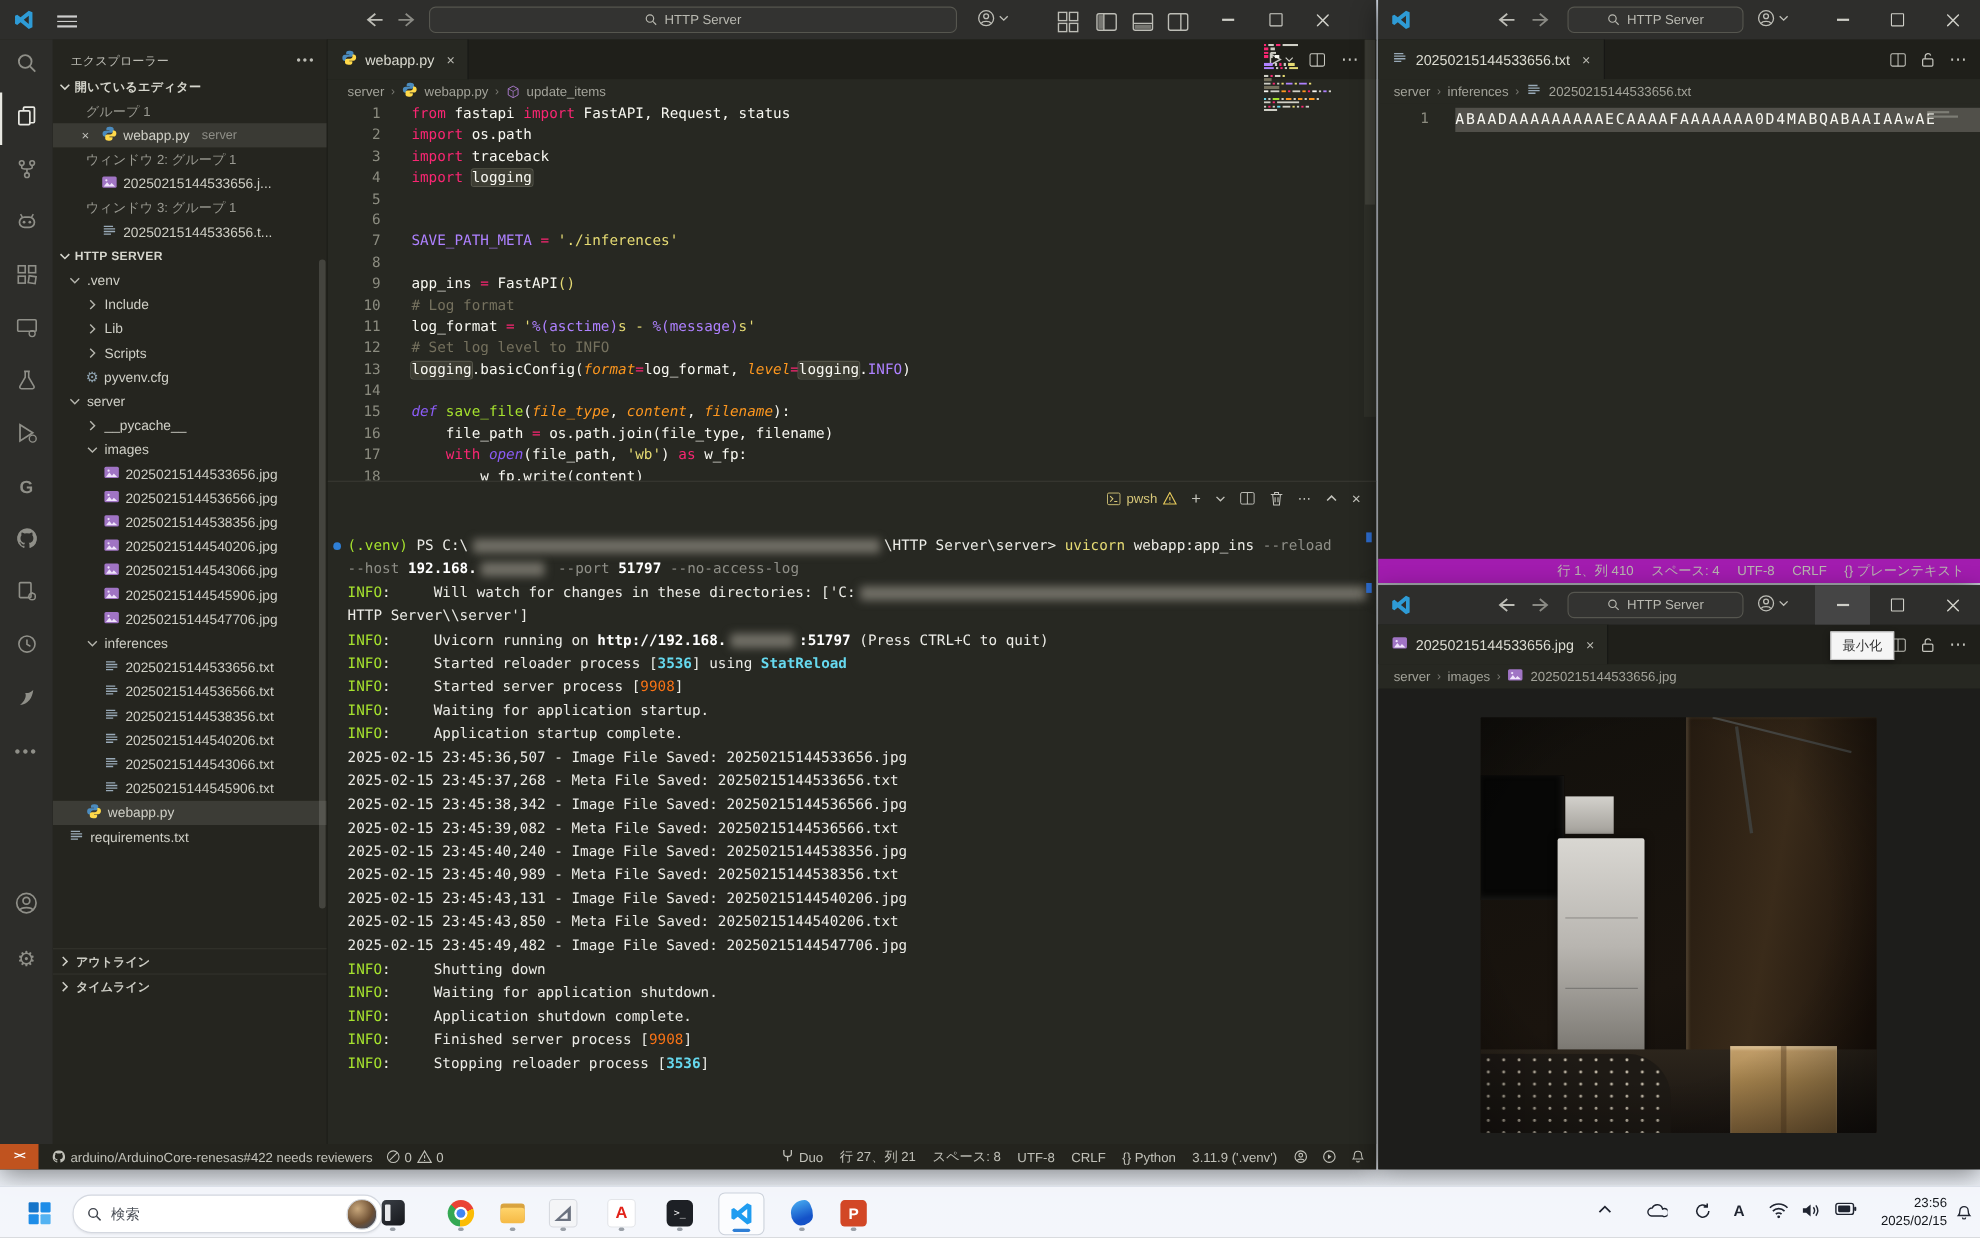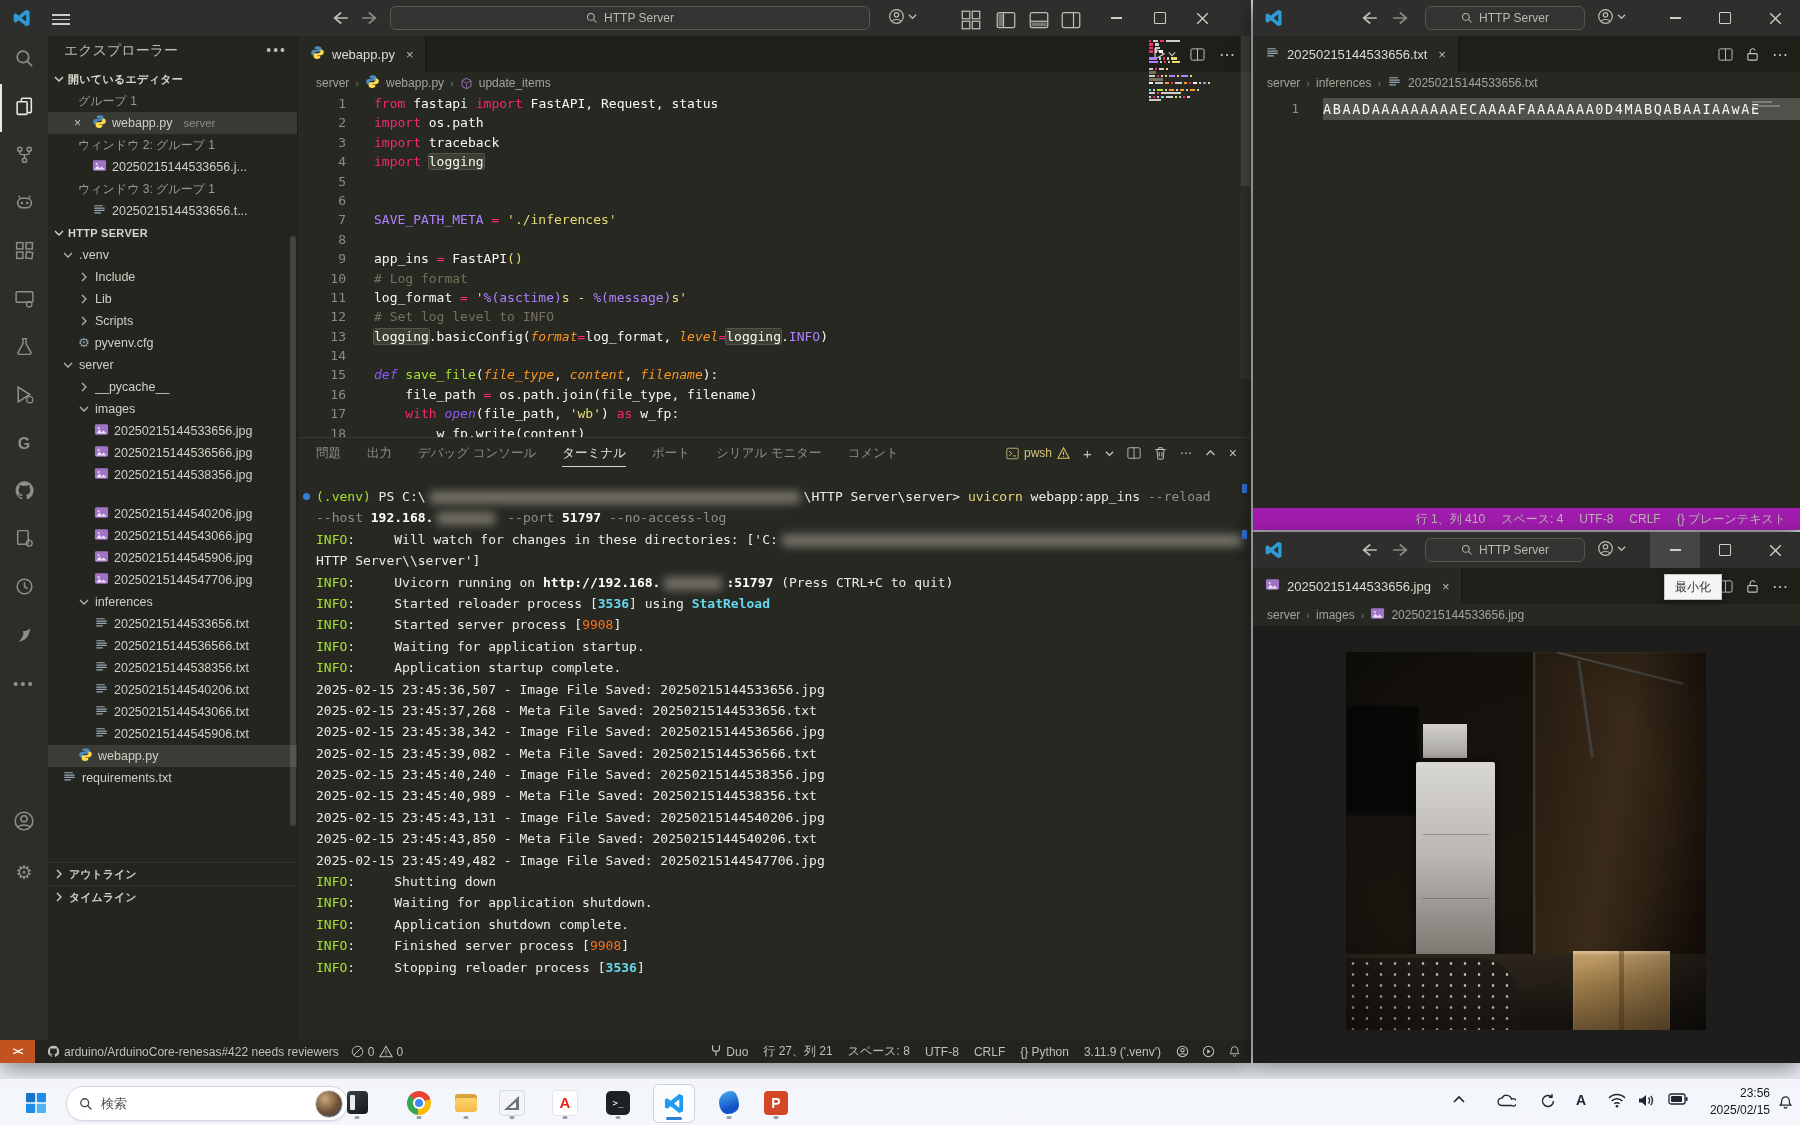--- a/index.html
+++ b/index.html
@@ -18,21 +18,21 @@
   .minbar{width:11px;height:1.4px;background:#cfcfc8}
   .maxsq{width:10px;height:10px;border:1.2px solid #cfcfc8;border-radius:1px}
   .profile{position:absolute;top:8px;display:flex;align-items:center;gap:3px;color:#bdbdb6}
   
   #lw{left:0;top:0;width:1251px;height:1063px}
   #activitybar{position:absolute;left:0;top:36px;width:48px;bottom:23px;background:#2d2d2a}
   .act-item{height:48px;display:flex;align-items:center;justify-content:center;color:#8f8f88}
   .act-item.active{color:#e8e8e2;box-shadow:inset 2px 0 0 #e8e8e2}
   .act-abs{position:absolute;left:0;width:48px}
   #sidebar{position:absolute;left:48px;top:36px;width:249px;bottom:23px;background:#25251f;border-right:1px solid #1c1c18;overflow:hidden}
-  .sb-header{height:26px;display:flex;padding:6px 10px 0 16px;color:#bcbcb4;font-size:14px}
+  .sb-header{height:26px;display:flex;align-items:center;padding:6px 10px 0 16px;color:#bcbcb4;font-size:11px}
   .sb-header .dots{margin-left:auto;letter-spacing:2px;color:#bcbcb4}
   .sec-head{height:22px;display:flex;align-items:center;gap:4px;padding-left:6px;color:#d6d6cd;font-size:11px;font-weight:700;letter-spacing:.3px}
   .oe-row,.trow{height:22px;display:flex;align-items:center;font-size:12.5px;color:#cfcfc6;white-space:nowrap;position:relative}
   .oe-row.group{color:#9a9a92;padding-left:30px;font-size:12px}
   .oe-row.file{padding-left:44px;gap:5px}
   .oe-row.active{background:#3a3a34}
   .oe-close{position:absolute;left:26px;color:#c5c5bf;font-size:12px}
   .suffix{color:#8f8f88;font-size:11.5px;margin-left:6px}
   .trow{gap:5px}
   .trow.selected{background:#3c3c36}
@@ -404,21 +404,21 @@
           <span>20250215144536566.jpg</span>
         </div>
         <div class="trow" style="padding-left: 46px;">
           <span><svg viewBox="0 0 16 16" width="15" height="15">
               <rect x="1" y="2.5" width="14" height="11" rx="1.5" fill="#a074c4"></rect>
               <circle cx="5" cy="6.3" r="1.1" fill="#efe3fb"></circle>
               <path d="M2.5 12.3l3.2-4.2 2.6 3.1 1.8-2.2 3.4 3.3z" fill="#efe3fb"></path>
             </svg></span>
           <span>20250215144538356.jpg</span>
         </div>
-        <div class="trow" style="padding-left: 46px; margin-top: 17px;">
+        <div class="trow" style="padding-left: 46px;">
           <span><svg viewBox="0 0 16 16" width="15" height="15">
               <rect x="1" y="2.5" width="14" height="11" rx="1.5" fill="#a074c4"></rect>
               <circle cx="5" cy="6.3" r="1.1" fill="#efe3fb"></circle>
               <path d="M2.5 12.3l3.2-4.2 2.6 3.1 1.8-2.2 3.4 3.3z" fill="#efe3fb"></path>
             </svg></span>
           <span>20250215144540206.jpg</span>
         </div>
         <div class="trow" style="padding-left: 46px;">
           <span><svg viewBox="0 0 16 16" width="15" height="15">
               <rect x="1" y="2.5" width="14" height="11" rx="1.5" fill="#a074c4"></rect>
@@ -595,29 +595,20 @@
         <div class="mmrow"><span style="width: 2px; background: rgb(102, 217, 239);"></span><span style="width: 2px; background: rgb(207, 207, 198);"></span><span style="width: 5.58px; background: rgb(166, 226, 46);"></span><span style="width: 2px; background: rgb(207, 207, 198);"></span><span style="width: 5.58px; background: rgb(253, 151, 31);"></span><span style="width: 2px; background: rgb(207, 207, 198);"></span><span style="width: 4.34px; background: rgb(253, 151, 31);"></span><span style="width: 2px; background: rgb(207, 207, 198);"></span><span style="width: 4.96px; background: rgb(253, 151, 31);"></span><span style="width: 2px; background: rgb(207, 207, 198);"></span></div>
         <div class="mmrow"><span style="width: 5.58px; background: rgb(207, 207, 198);"></span><span style="width: 2px; background: rgb(249, 38, 114);"></span><span style="width: 20.46px; background: rgb(207, 207, 198);"></span></div>
         <div class="mmrow"><span style="width: 2px; background: rgb(207, 207, 198);"></span><span style="width: 2.48px; background: rgb(249, 38, 114);"></span><span style="width: 2px; background: rgb(207, 207, 198);"></span><span style="width: 2.48px; background: rgb(102, 217, 239);"></span><span style="width: 6.82px; background: rgb(207, 207, 198);"></span><span style="width: 2.48px; background: rgb(230, 219, 116);"></span><span style="width: 2px; background: rgb(207, 207, 198);"></span><span style="width: 2px; background: rgb(249, 38, 114);"></span><span style="width: 3.1px; background: rgb(207, 207, 198);"></span></div>
         <div class="mmrow"><span style="width: 11.78px; background: rgb(207, 207, 198);"></span></div>
       </div>
     <div id="codescroll">
         <div></div>
       </div>
 
     <div id="panel">
-      <div id="paneltabs">
-          <span class="ptab">問題</span>
-          <span class="ptab">出力</span>
-          <span class="ptab">デバッグ コンソール</span>
-          <span class="ptab active">ターミナル</span>
-          <span class="ptab">ポート</span>
-          <span class="ptab">シリアル モニター</span>
-          <span class="ptab">コメント</span>
-        </div>
       <div id="panelacts">
         <span class="pwsh-label">
           <svg width="13" height="13" viewBox="0 0 16 16">
               <rect x="1" y="1.5" width="14" height="13" rx="1.5" fill="none" stroke="#d8c87a"></rect>
               <path d="M4 5l3 3-3 3M8.5 11H12" stroke="#d8c87a" fill="none" stroke-width="1.2"></path>
             </svg>
           <span>pwsh</span>
           <svg width="13" height="12" viewBox="0 0 16 15">
               <path d="M8 1L15 14H1z" fill="none" stroke="#e3c75a" stroke-width="1.3"></path>
               <path d="M8 6v4M8 11.6v1" stroke="#e3c75a" stroke-width="1.3"></path>

